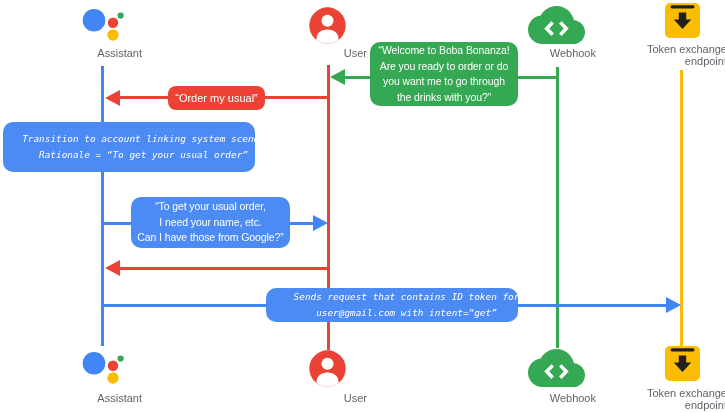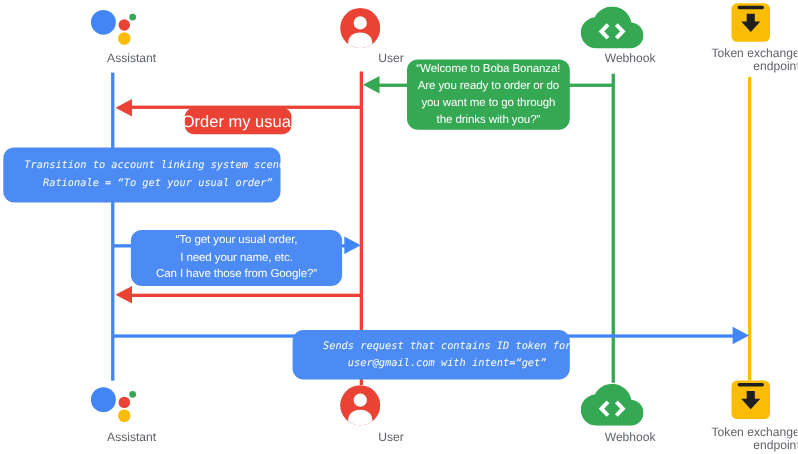--- a/index.html
+++ b/index.html
@@ -4,23 +4,23 @@
 <style>
   html,body{margin:0;padding:0;background:#fff;}
   .stage{position:relative;width:725px;height:413px;background:#fff;overflow:hidden;
          font-family:"Liberation Sans",sans-serif;}
   .lifeline{position:absolute;width:3px;}
   .hline{position:absolute;height:3px;}
   .ah{position:absolute;width:0;height:0;border-top:8px solid transparent;border-bottom:8px solid transparent;}
   .ah-left{border-right:15px solid;}
   .ah-right{border-left:15px solid;}
   .bubble{position:absolute;border-radius:10px;color:#fff;display:flex;align-items:center;
-          justify-content:center;text-align:center;white-space:pre;box-sizing:border-box;margin-top:12px;}
+          justify-content:center;text-align:center;white-space:pre;box-sizing:border-box;}
   .speech{font-size:10.5px;line-height:15.5px;letter-spacing:-0.1px;}
-  .speech-sm{font-size:15px;line-height:13px;}
+  .speech-sm{font-size:11px;line-height:13px;}
   .mono{font-family:"DejaVu Sans Mono",monospace;font-style:italic;font-size:9.4px;line-height:16px;padding-left:29px;}
   .actor-label{position:absolute;font-size:11px;line-height:12px;color:#5F6368;text-align:right;
                white-space:pre-line;}
   .icon{position:absolute;}
   .blue-bg{background:#4C8BF4;}
   .red-bg{background:#EA4335;}
   .green-bg{background:#34A853;}
 </style>
 </head>
 <body>
@@ -50,26 +50,26 @@
   <div class="bubble green-bg speech" style="left:370px;top:42px;width:148px;height:64px;">“Welcome to Boba Bonanza!
 Are you ready to order or do
 you want me to go through
 the drinks with you?”</div>
 
   <div class="bubble red-bg speech-sm" style="left:168px;top:86px;width:97px;height:24px;border-radius:8px;">“Order my usual”</div>
 
   <div class="bubble blue-bg mono" style="left:3px;top:122px;width:252px;height:50px;">Transition to account linking system scene.
 Rationale = “To get your usual order”</div>
 
-  <div class="bubble blue-bg speech" style="left:119px;top:197px;width:192px;height:51px;">“To get your usual order,
+  <div class="bubble blue-bg speech" style="left:131px;top:197px;width:159px;height:51px;">“To get your usual order,
 I need your name, etc.
 Can I have those from Google?”</div>
 
 
-  <div class="bubble blue-bg mono" style="left:266px;top:288px;width:252px;height:45px;">Sends request that contains ID token for
+  <div class="bubble blue-bg mono" style="left:266px;top:288px;width:252px;height:34px;">Sends request that contains ID token for
 user@gmail.com with intent=“get”</div>
 
   <svg class="icon" style="left:82px;top:8px;" width="44" height="34" viewBox="0 0 44 34">
     <circle cx="12" cy="12.3" r="11.3" fill="#4285F4"></circle>
     <circle cx="31" cy="14.8" r="5.2" fill="#EA4335"></circle>
     <circle cx="38.6" cy="7.5" r="3.1" fill="#34A853"></circle>
     <circle cx="31" cy="27" r="5.7" fill="#FBBC04"></circle>
   </svg>
 
   <svg class="icon" style="left:309px;top:7px;" width="37" height="37" viewBox="0 0 37 37">

